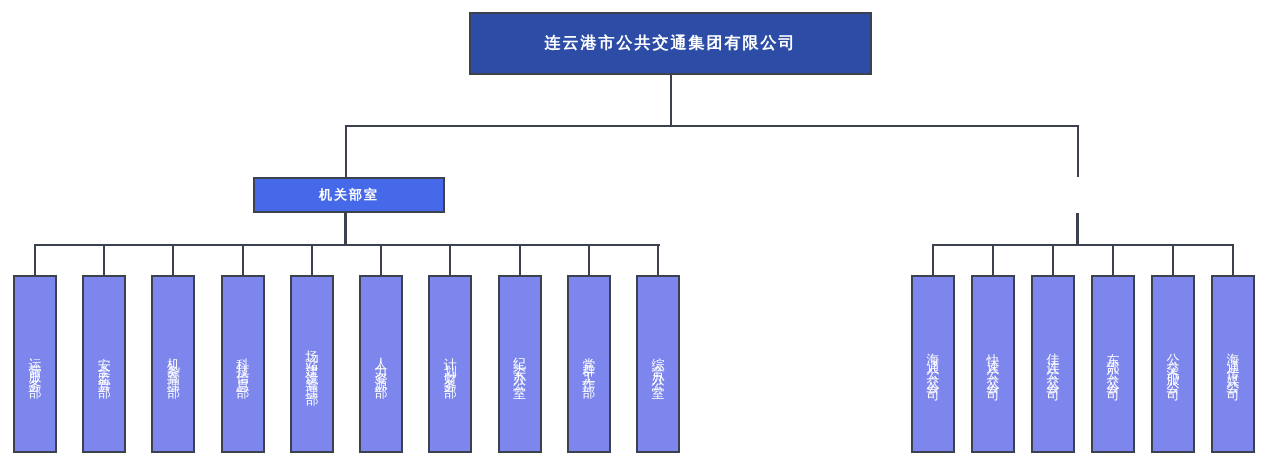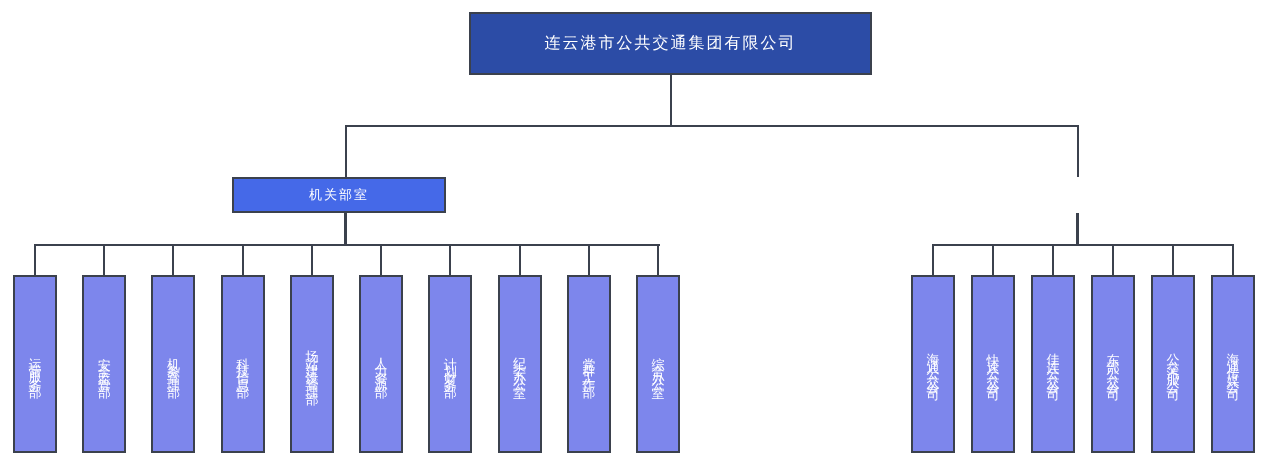--- a/index.html
+++ b/index.html
@@ -13,31 +13,31 @@
   html,body{background:#ffffff;}
   body{
     width:1268px;height:467px;position:relative;overflow:hidden;
     font-family:"DejaVu Sans","Liberation Sans",sans-serif;
   }
   .canvas{position:absolute;left:0;top:0;width:1268px;height:467px;background:#ffffff;}
 
   
   .node{
     position:absolute;display:flex;align-items:center;justify-content:center;
-    border:2px solid var(--line-color);color:var(--text-color);text-align:right;
+    border:2px solid var(--line-color);color:var(--text-color);text-align:right;font-weight:bold;
   }
   .root-box{
     left:469px;top:12px;width:403px;height:63px;
     background:var(--root-fill);font-size:16px;letter-spacing:2px;
   }
   .branch-box{
     height:36px;top:177px;background:var(--branch-fill);
     font-size:13px;letter-spacing:2px;
   }
-  .branch-left{left:232px;width:214px;}
+  .branch-left{left:253px;width:192px;}
   .branch-right{left:970px;width:213px;}
 
   
   .conn{position:absolute;background:var(--line-color);}
   .v-root{left:670px;top:75px;width:2px;height:50px;}
   .h-top{left:345px;top:125px;width:733px;height:2px;}
   .v-branch-l{left:345px;top:125px;width:2px;height:52px;}
   .v-branch-r{left:1077px;top:125px;width:2px;height:52px;}
   .stem-l{left:344px;top:213px;width:3px;height:31px;}
   .stem-r{left:1076px;top:213px;width:3px;height:31px;}

